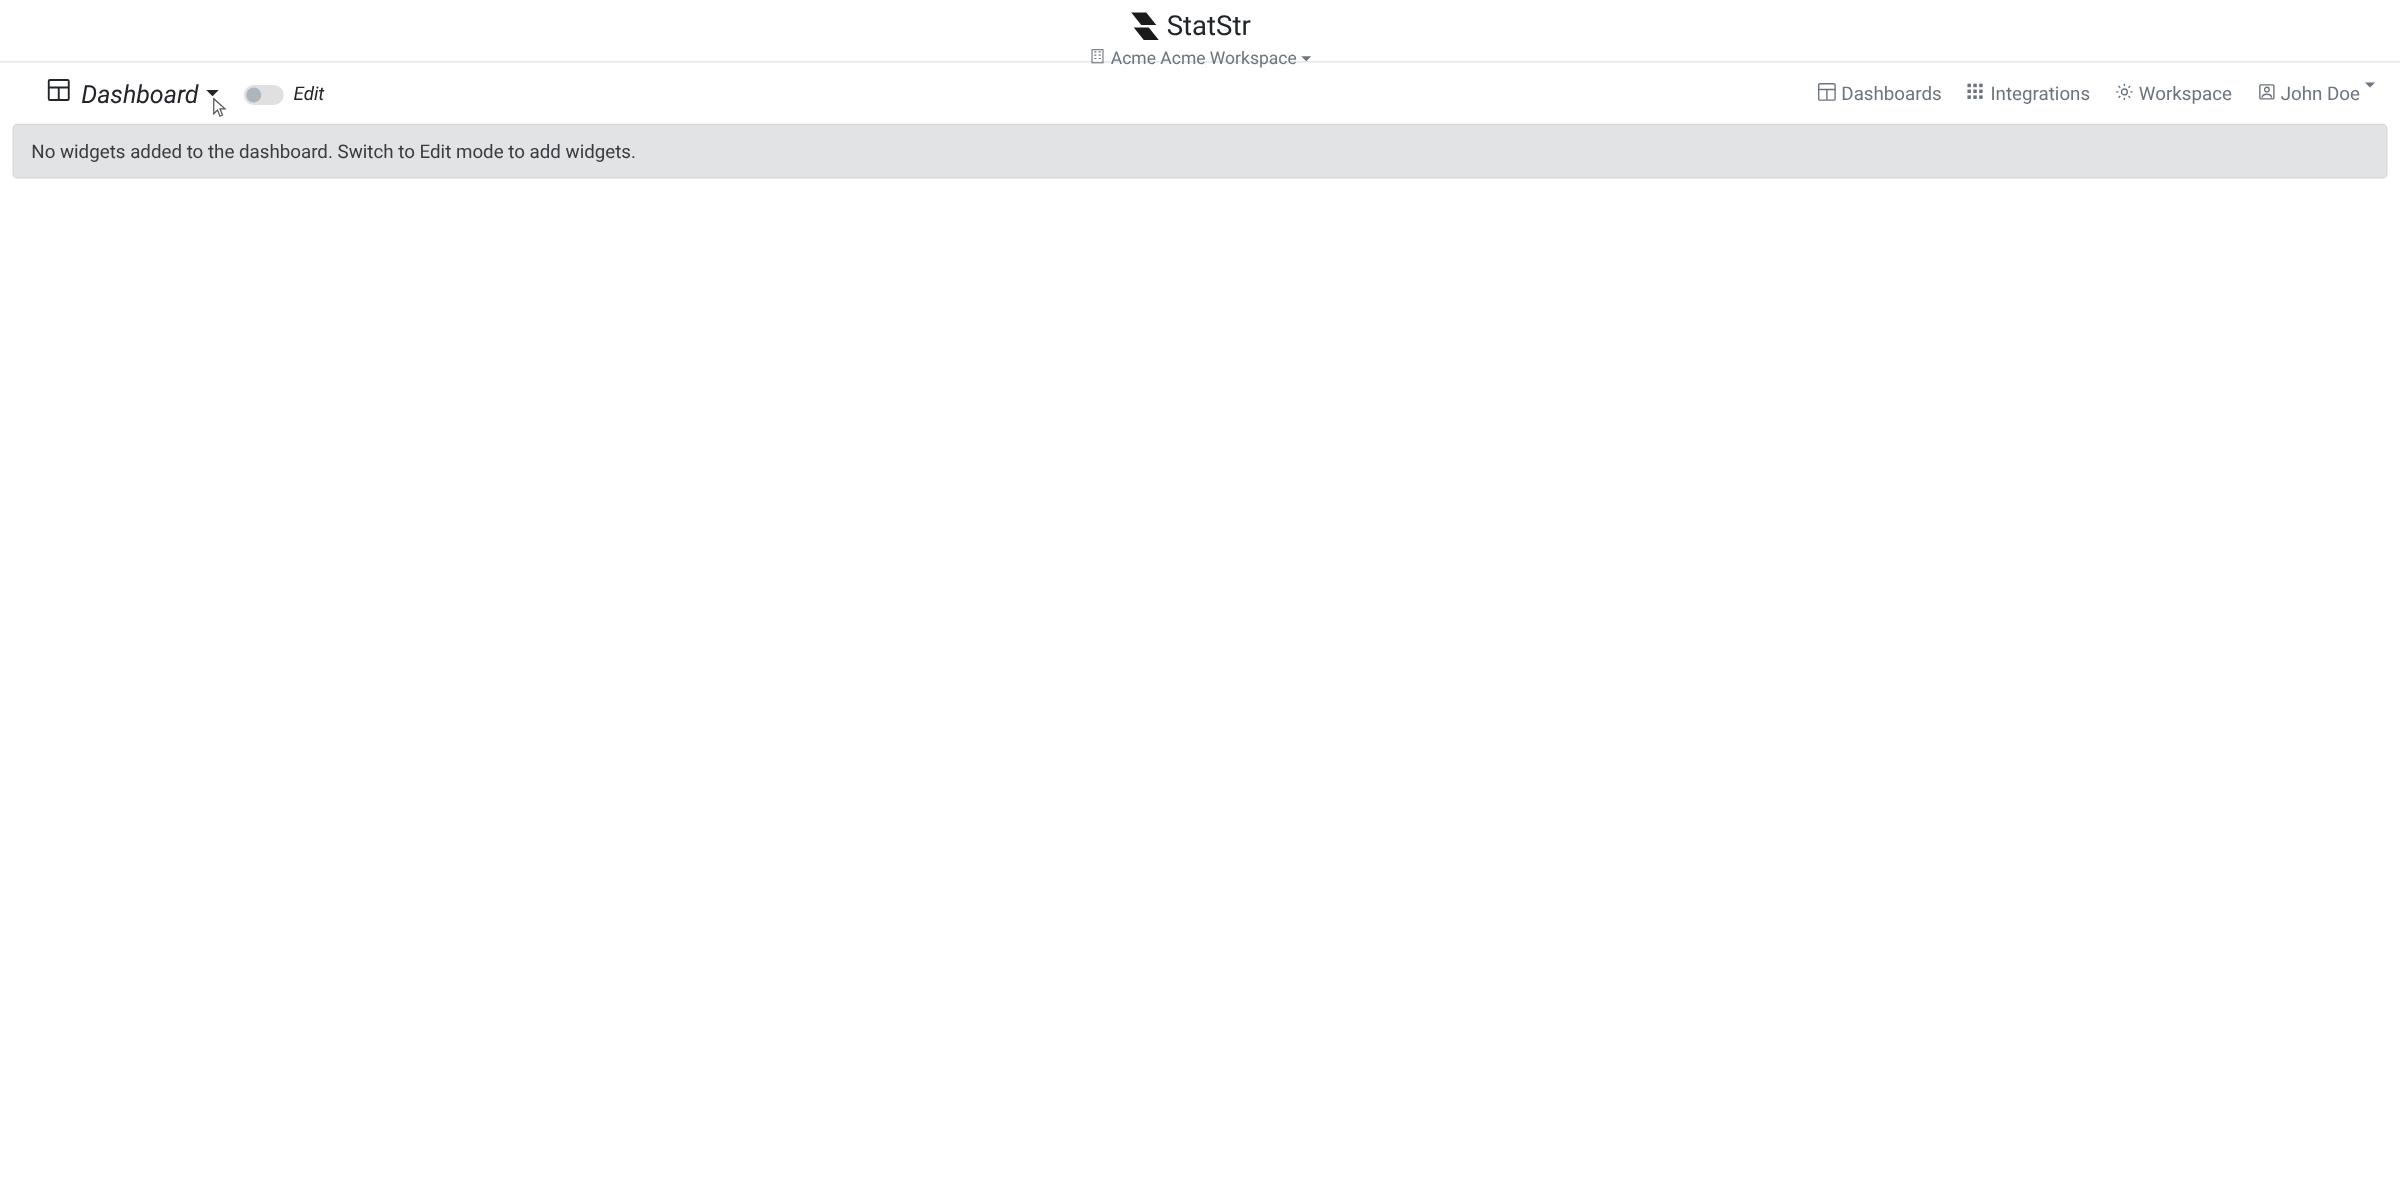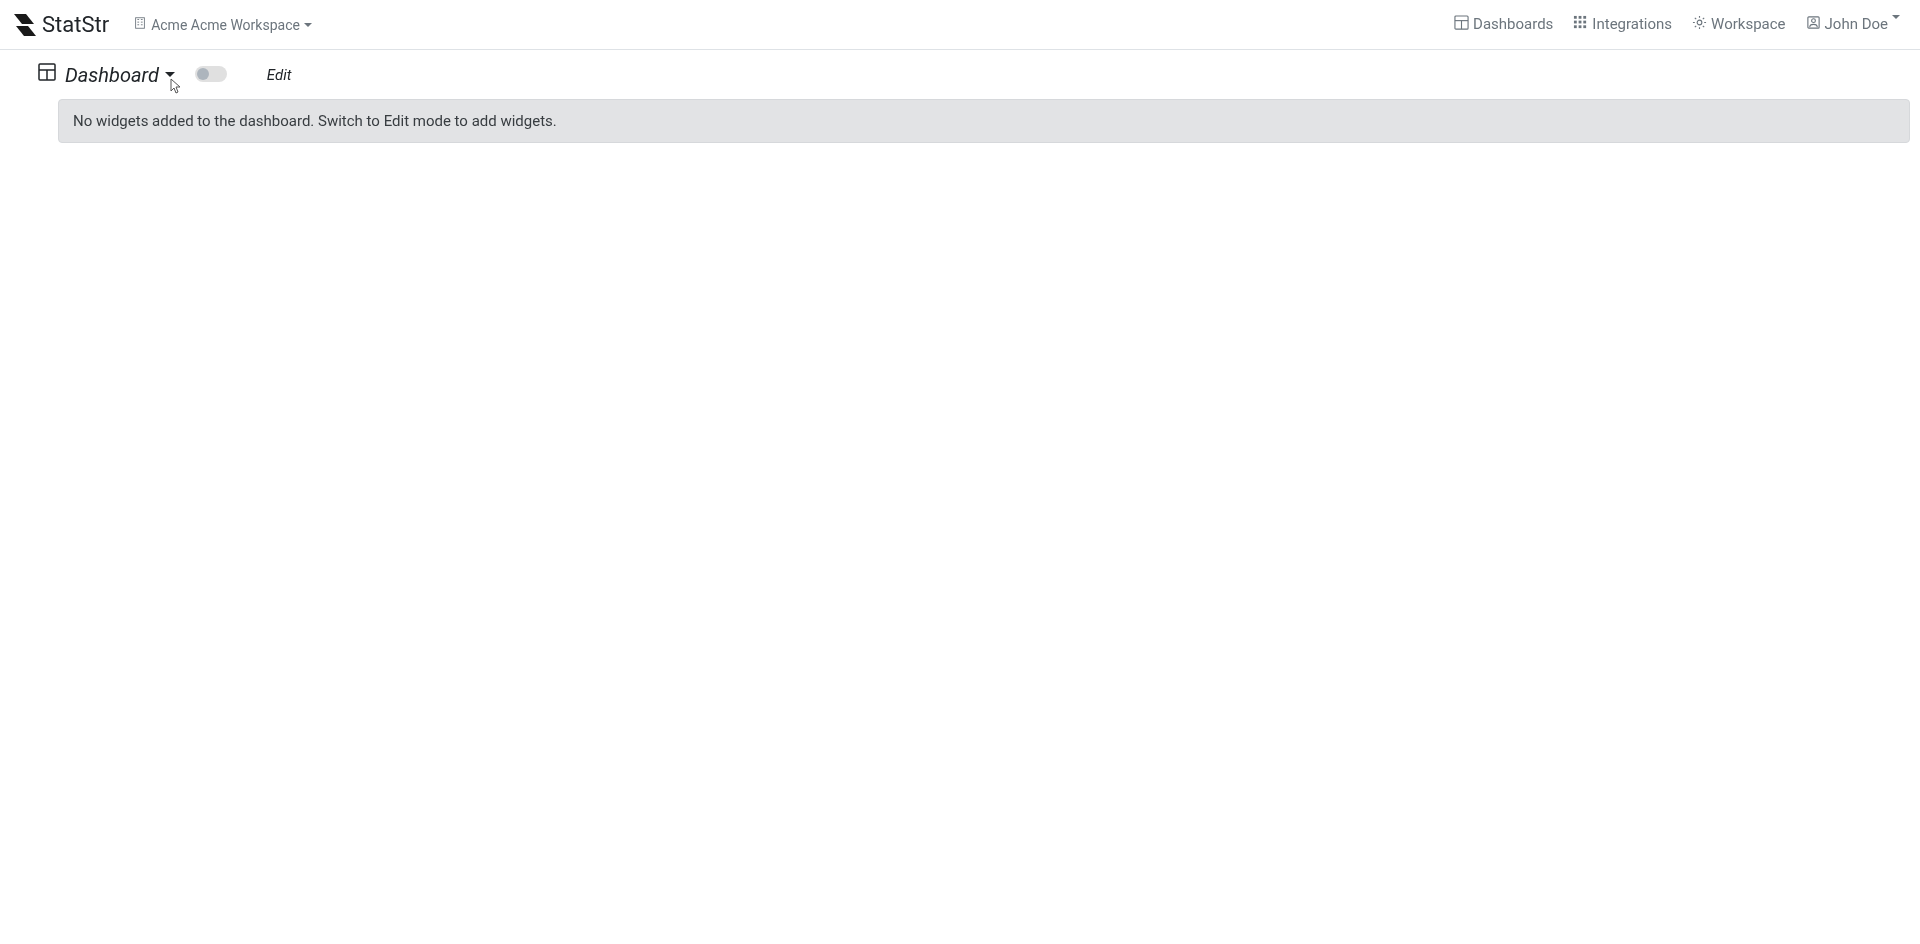--- a/index.html
+++ b/index.html
@@ -12,20 +12,21 @@
       font-size: 14px;
       color: #212529;
       background: #fff;
     }
     .navbar {
       display: flex;
       align-items: center;
       padding: 8px 12px;
       border-bottom: 1px solid #dee2e6;
       height: 50px;
+      flex-direction: column;
     }
     .navbar-brand {
       display: flex;
       align-items: center;
       font-size: 22px;
       font-weight: 400;
       color: #212529;
       text-decoration: none;
       margin-right: 16px;
     }
@@ -88,24 +89,23 @@
     }
     .dashboard-dropdown .caret-down {
       margin-left: 6px;
       border-top: 5px solid;
       border-right: 5px solid transparent;
       border-left: 5px solid transparent;
       display: inline-block;
     }
     .edit-toggle {
       display: flex;
-      align-items: flex-start;
+      align-items: flex-end;
       cursor: pointer;
       margin-left: 8px;
-      gap: 32px;
     }
     .toggle-switch {
       width: 32px;
       height: 16px;
       background: #e0e0e0;
       border-radius: 8px;
       position: relative;
       margin-right: 8px;
     }
     .toggle-knob {
@@ -124,21 +124,20 @@
     .content {
       padding: 0 10px;
     }
     .empty-state {
       background: #e2e3e5;
       border: 1px solid #d6d8db;
       border-radius: 4px;
       padding: 12px 14px;
       color: #383d41;
       font-size: 15px;
-      margin-left: 48px;
     }
     .cursor-icon {
       position: absolute;
       left: 170px;
       top: 78px;
       pointer-events: none;
     }
   </style>
 </head>
 <body>

